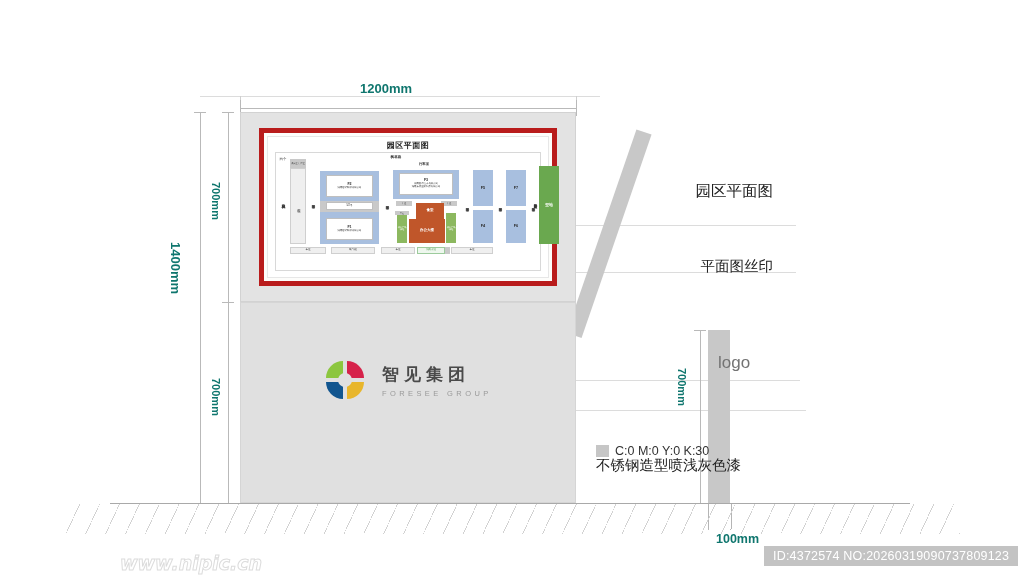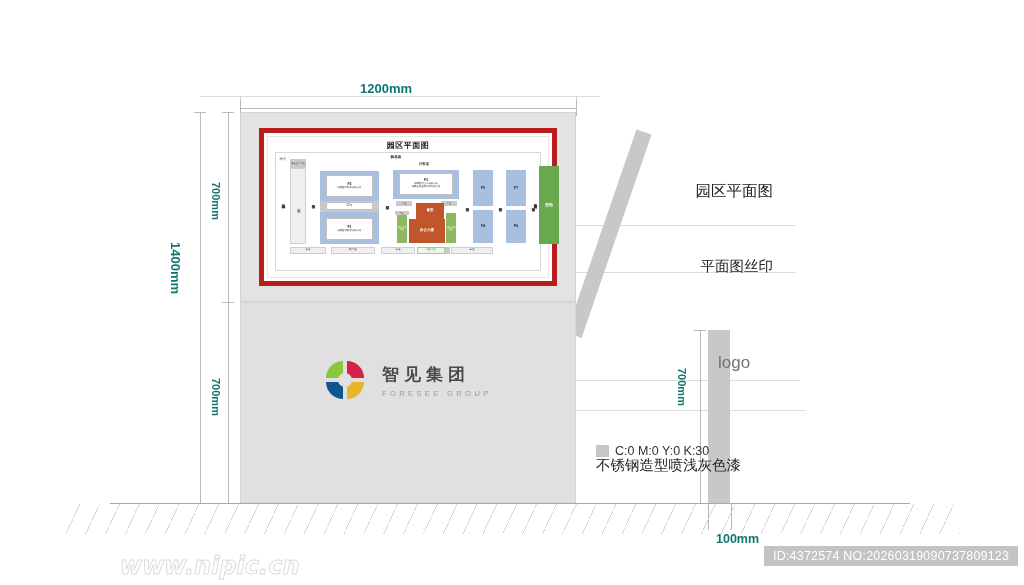--- a/index.html
+++ b/index.html
@@ -165,21 +165,21 @@
   
   #wm-logo {
     position: absolute; left: 22px; top: 545px;
     font-size: 25px; font-weight: bold; letter-spacing: 2px;
     color: transparent;
     -webkit-text-stroke: 1px #dcdcdc;
     font-family: "DejaVu Sans", sans-serif;
   }
   #wm-url {
     position: absolute; left: 120px; top: 552px;
-    font-size: 24px; font-style: italic; font-weight: bold;
+    font-size: 19px; font-style: italic; font-weight: bold;
     color: transparent; -webkit-text-stroke: 1px #dcdcdc;
     font-family: "DejaVu Sans", sans-serif;
   }
   #id-band {
     position: absolute; left: 764px; top: 546px;
     background: #c3c3c3; color: #ffffff;
     font-size: 12.5px; padding: 3px 9px; letter-spacing: 0.2px;
   }
 </style>
 </head>

